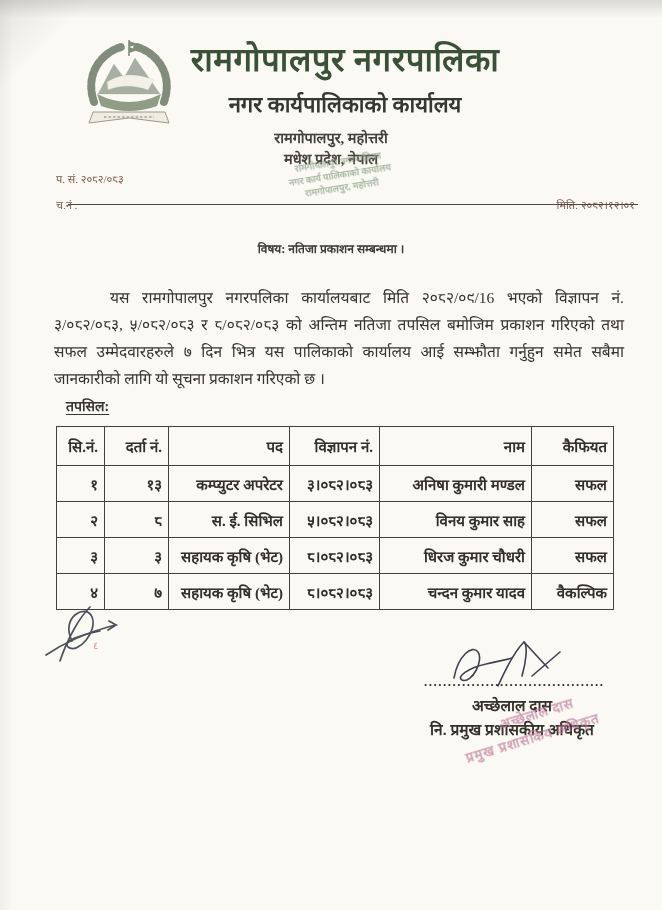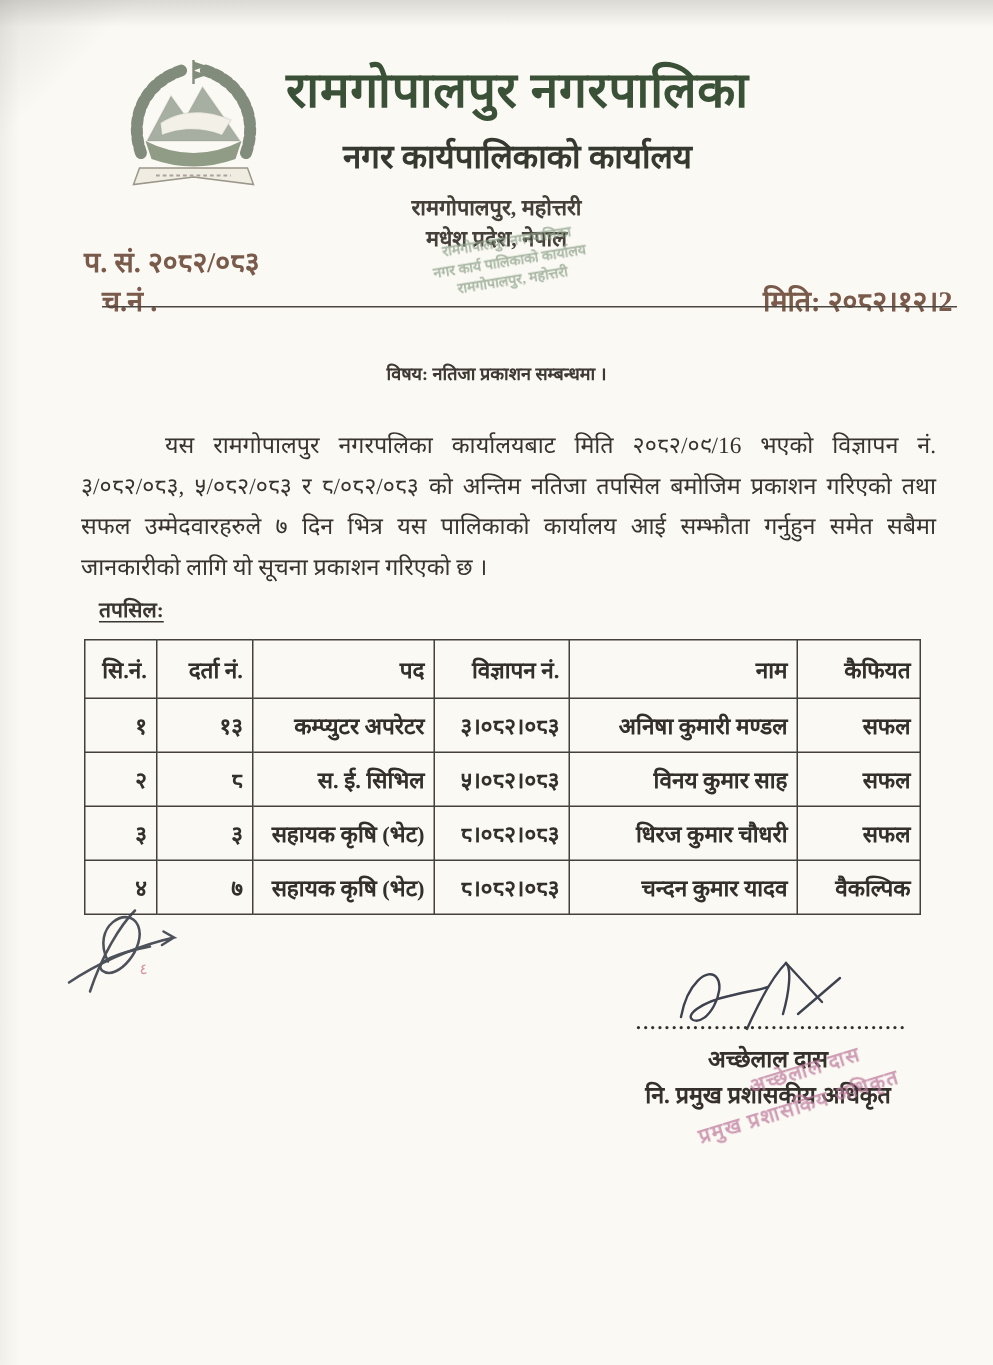--- a/index.html
+++ b/index.html
@@ -25,23 +25,23 @@
     font-size: 33px; font-weight: bold; letter-spacing: 0.5px;
   }
   .office {
     left: 160px; top: 88px; width: 370px;
     font-size: 22px; font-weight: 600; color: #35392f;
   }
   .addr { left: 0; width: 662px; font-size: 14.5px; color: #45403a; font-weight: 600; }
   .addr1 { top: 127px; }
   .addr2 { top: 148px; }
 
-  .ref { font-size: 19px; font-weight: 700; }
+  .ref { font-size: 11px; font-weight: 400; margin-top: 10px; }
   .ref-letter-no { left: 56px; top: 161px; }
-  .ref-dispatch  { left: 68px; top: 187px; }
+  .ref-dispatch  { left: 56px; top: 187px; }
   .ref-date      { left: 430px; top: 187px; width: 205px; text-align: right; }
   .rule { left: 68px; top: 204px; width: 570px; border-top: 1.6px solid #4d4741; height: 0; }
 
   .office-stamp {
     left: 250px; top: 156px; width: 180px;
     transform: rotate(-9deg);
     text-align: center; font-size: 9.5px; line-height: 13px;
     font-weight: 600; opacity: 0.75; filter: blur(0.3px);
   }
 
@@ -128,21 +128,21 @@
   <div class="abs addr addr2 center">मधेश प्रदेश, नेपाल</div>
 
   <div class="abs office-stamp" style="color:#8da189;">
     <div>रामगोपालपुर नगरपालिका</div>
     <div>नगर कार्य पालिकाको कार्यालय</div>
     <div>रामगोपालपुर, महोत्तरी</div>
   </div>
 
   <div class="abs ref ref-letter-no" style="color:#7a5a4b;">प. सं. २०८२/०८३</div>
   <div class="abs ref ref-dispatch" style="color:#7a5a4b;">च.नं .</div>
-  <div class="abs ref ref-date" style="color:#7a5a4b;">मिति: २०८२।१२।2</div>
+  <div class="abs ref ref-date" style="color:#7a5a4b;">मिति: २०८२।१२।०१</div>
   <div class="abs rule"></div>
 
   <div class="abs subject center">विषय: नतिजा प्रकाशन सम्बन्धमा ।</div>
 
   <div class="abs body-par">यस रामगोपालपुर नगरपलिका कार्यालयबाट मिति २०८२/०९/16 भएको विज्ञापन नं. ३/०८२/०८३, ५/०८२/०८३ र ८/०८२/०८३ को अन्तिम नतिजा तपसिल बमोजिम प्रकाशन गरिएको तथा सफल उम्मेदवारहरुले ७ दिन भित्र यस पालिकाको कार्यालय आई सम्झौता गर्नुहुन समेत सबैमा जानकारीको लागि यो सूचना प्रकाशन गरिएको छ ।</div>
 
   <div class="abs tapasil">तपसिल:</div>
 
   <table class="result">
     <colgroup>

